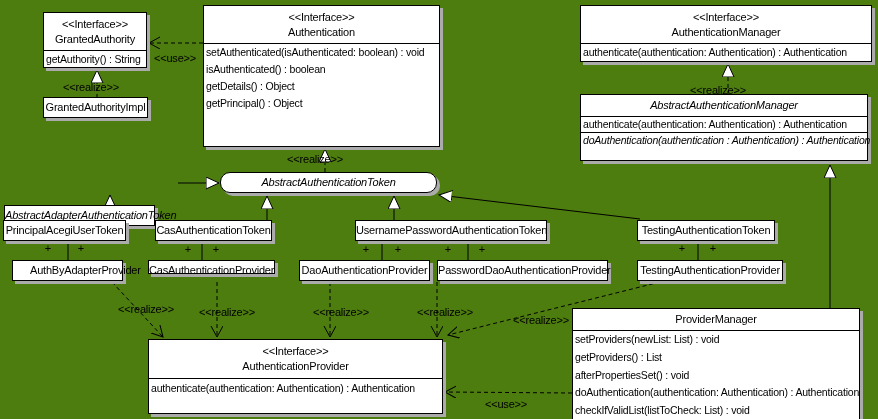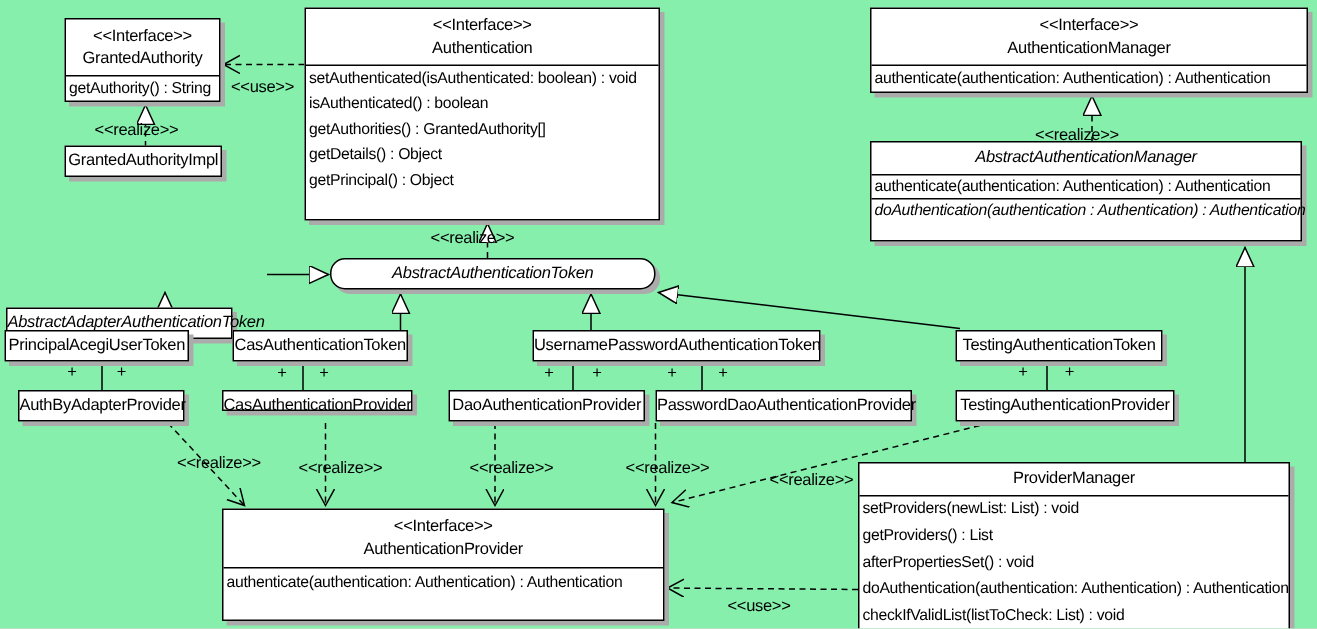--- a/index.html
+++ b/index.html
@@ -1,17 +1,17 @@
 <!DOCTYPE html>
 <html><head>
 <meta charset="utf-8">
 <style>
   html,body{margin:0;padding:0;background:#d9d9d9;}
   .canvas{
-    position:relative;width:878px;height:419px;background:#86efac;
+    position:relative;width:878px;height:419px;background:#4d7c0f;
     overflow:hidden;font-family:"Liberation Sans",sans-serif;color:#000;
   }
   .connector-layer{position:absolute;left:0;top:0;}
   .uml-class{
     position:absolute;background:#ffffff;border:1px solid #000;
     box-shadow:3px 3px 0 #ababab;box-sizing:border-box;
   }
   .head{border-bottom:1px solid #000;text-align:center;padding-top:4px;}
   .head .stereo{font-size:11px;line-height:15px;letter-spacing:-0.2px;}
   .head .cname{font-size:11px;line-height:15px;letter-spacing:-0.2px;}
@@ -84,21 +84,20 @@
     <div class="cname">GrantedAuthorityImpl</div>
   </div>
 
   <div class="uml-class" style="left:203px;top:5px;width:237px;height:142px;">
     <div class="head" style="height:33px;">
       <div class="stereo">&lt;&lt;Interface&gt;&gt;</div>
       <div class="cname">Authentication</div>
     </div>
     <div class="m" style="line-height:17px;">setAuthenticated(isAuthenticated: boolean) : void</div>
     <div class="m" style="line-height:17px;">isAuthenticated() : boolean</div>
-    <div class="m" style="line-height:17px;">getAuthorities() : GrantedAuthority[]</div>
     <div class="m" style="line-height:17px;">getDetails() : Object</div>
     <div class="m" style="line-height:17px;">getPrincipal() : Object</div>
   </div>
 
   <div class="uml-class" style="left:580px;top:5px;width:292px;height:57px;">
     <div class="head" style="height:33px;">
       <div class="stereo">&lt;&lt;Interface&gt;&gt;</div>
       <div class="cname">AuthenticationManager</div>
     </div>
     <div class="m" style="line-height:17px;">authenticate(authentication: Authentication) : Authentication</div>
@@ -129,21 +128,21 @@
   </div>
 
   <div class="uml-class one" style="left:355px;top:220px;width:192px;height:21px;">
     <div class="cname">UsernamePasswordAuthenticationToken</div>
   </div>
 
   <div class="uml-class one" style="left:637px;top:220px;width:138px;height:21px;">
     <div class="cname">TestingAuthenticationToken</div>
   </div>
 
-  <div class="uml-class one" style="left:12px;top:260px;width:111px;height:21px;">
+  <div class="uml-class one" style="left:12px;top:260px;width:111px;height:21px;padding-left:17px;">
     <div class="cname">AuthByAdapterProvider</div>
   </div>
 
   <div class="uml-class one" style="left:148px;top:260px;width:127px;height:14px;">
     <div class="cname">CasAuthenticationProvider</div>
   </div>
 
   <div class="uml-class one" style="left:299px;top:260px;width:131px;height:21px;">
     <div class="cname">DaoAuthenticationProvider</div>
   </div>

